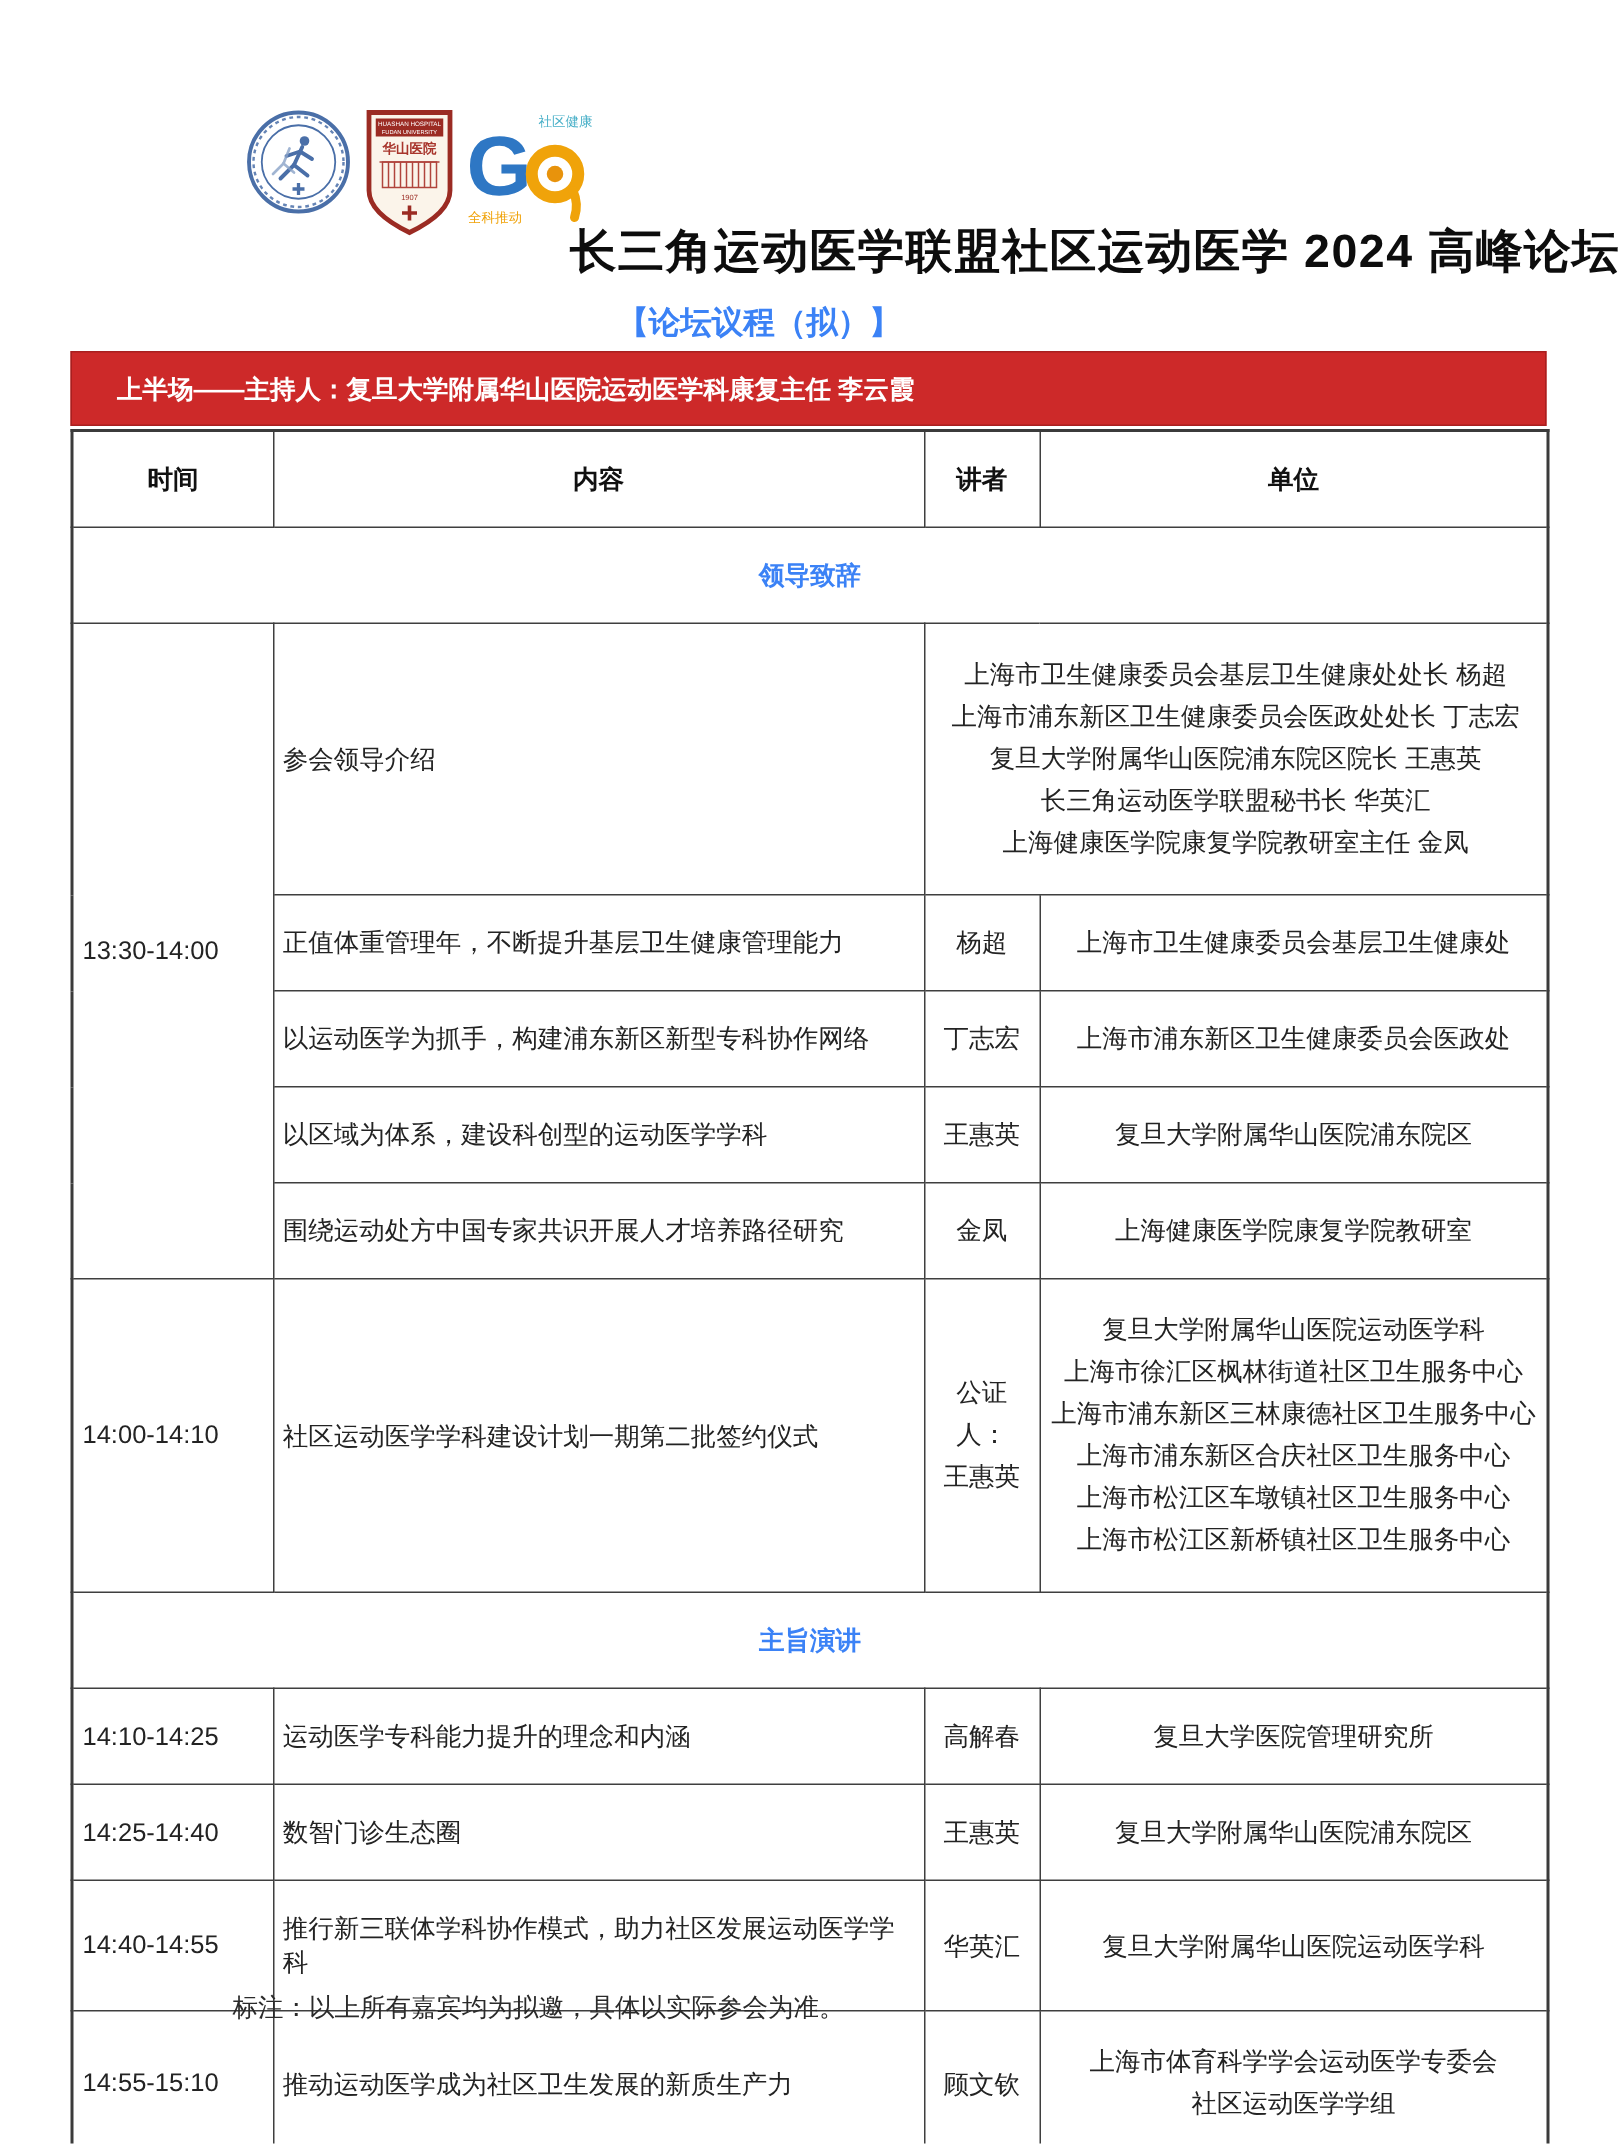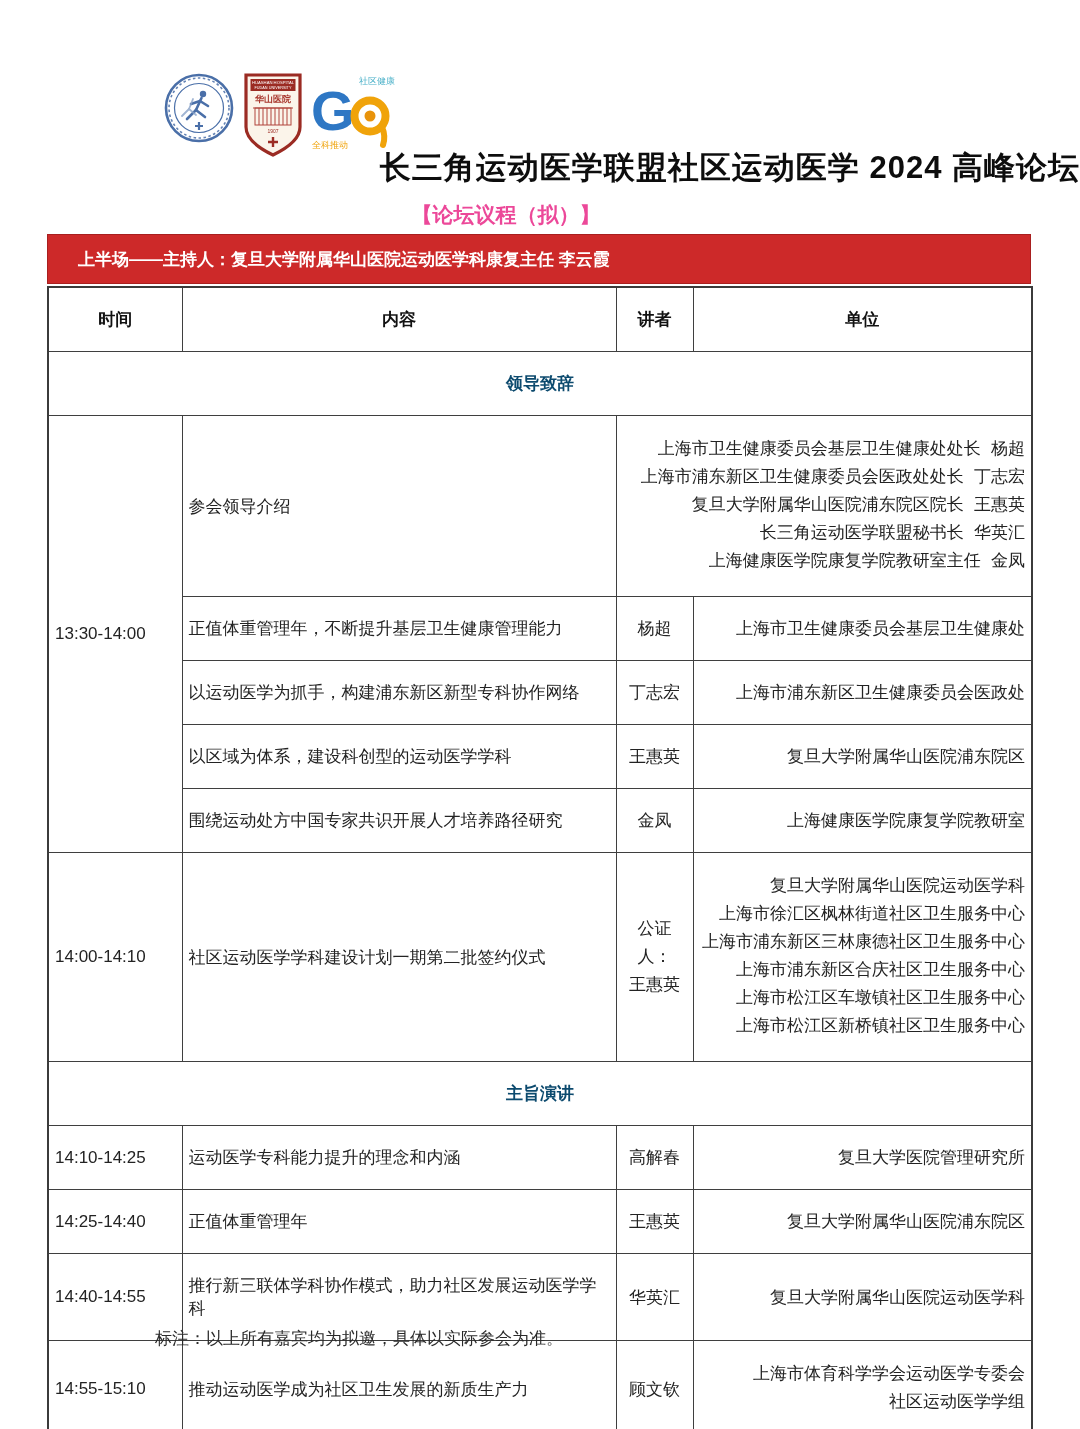--- a/index.html
+++ b/index.html
@@ -6,40 +6,40 @@
   body{width:1080px;height:1429px;position:relative;
        font-family:"Liberation Sans","DejaVu Sans",sans-serif;color:#1c1c1c;}
   .page{position:absolute;inset:0;background:#ffffff;}
 
   
   .logo-row{position:absolute;left:163px;top:72px;height:88px;display:flex;
             align-items:flex-start;gap:8px;}
   .page-title{position:absolute;left:0;top:147px;width:1080px;text-align:right;
               font-size:31px;font-weight:bold;color:#0d0d0d;letter-spacing:1px;}
   .page-subtitle{position:absolute;left:0;top:201px;width:1012px;text-align:center;
-                 font-size:21px;font-weight:bold;color:#ec4899;}
+                 font-size:21px;font-weight:bold;color:#3b82f6;}
 
   
   .session-banner{position:absolute;left:47px;top:234px;width:984px;height:50px;
                   box-sizing:border-box;background:#cd2929;border:1px solid #a81f1f;
                   color:#ffffff;font-weight:bold;font-size:17px;
                   display:flex;align-items:center;padding-left:30px;}
 
   
   .agenda-wrap{position:absolute;left:47px;top:286px;width:984px;}
   table.agenda{width:984px;border-collapse:collapse;table-layout:fixed;
                border:2px solid #3b3b3b;font-size:17px;color:#232323;}
   table.agenda td,table.agenda th{border:1px solid #3f3f3f;box-sizing:border-box;
                vertical-align:middle;padding:20px 6px;}
   th.col-head{font-size:17px;font-weight:bold;text-align:center;height:46px;color:#111;}
-  .r-section td{font-weight:bold;text-align:center;height:42px;font-size:17px;color:#0c4a6e;}
+  .r-section td{font-weight:bold;text-align:center;height:42px;font-size:17px;color:#3b82f6;}
   td.time-cell{text-align:left;font-size:17px;}
   td.content-cell{text-align:left;padding-left:12px;}
   td.speaker-cell{text-align:center;}
-  td.unit-cell{text-align:right;padding-left:14px;font-family:Liberation Mono, monospace;}
+  td.unit-cell{text-align:center;padding-left:14px;}
   td.center-cell{text-align:center;}
   .lines div{line-height:28px;}
   .r-intro{height:132px;}
   .r-talk{height:44px;margin-left:14px;}
   .r-sign{height:166px;}
   .r-key{height:46px;}
   .r-key-tall{height:52px;}
   .r-tea{height:44px;}
 
   
@@ -182,21 +182,21 @@
       </tr>
 
       <tr class="r-key">
         <td class="time-cell">14:10-14:25</td>
         <td class="content-cell">运动医学专科能力提升的理念和内涵</td>
         <td class="speaker-cell">高解春</td>
         <td class="unit-cell">复旦大学医院管理研究所</td>
       </tr>
       <tr class="r-key">
         <td class="time-cell">14:25-14:40</td>
-        <td class="content-cell">正值体重管理年</td>
+        <td class="content-cell">数智门诊生态圈</td>
         <td class="speaker-cell">王惠英</td>
         <td class="unit-cell">复旦大学附属华山医院浦东院区</td>
       </tr>
       <tr class="r-key">
         <td class="time-cell">14:40-14:55</td>
         <td class="content-cell">推行新三联体学科协作模式，助力社区发展运动医学学科</td>
         <td class="speaker-cell">华英汇</td>
         <td class="unit-cell">复旦大学附属华山医院运动医学科</td>
       </tr>
       <tr class="r-key-tall">

